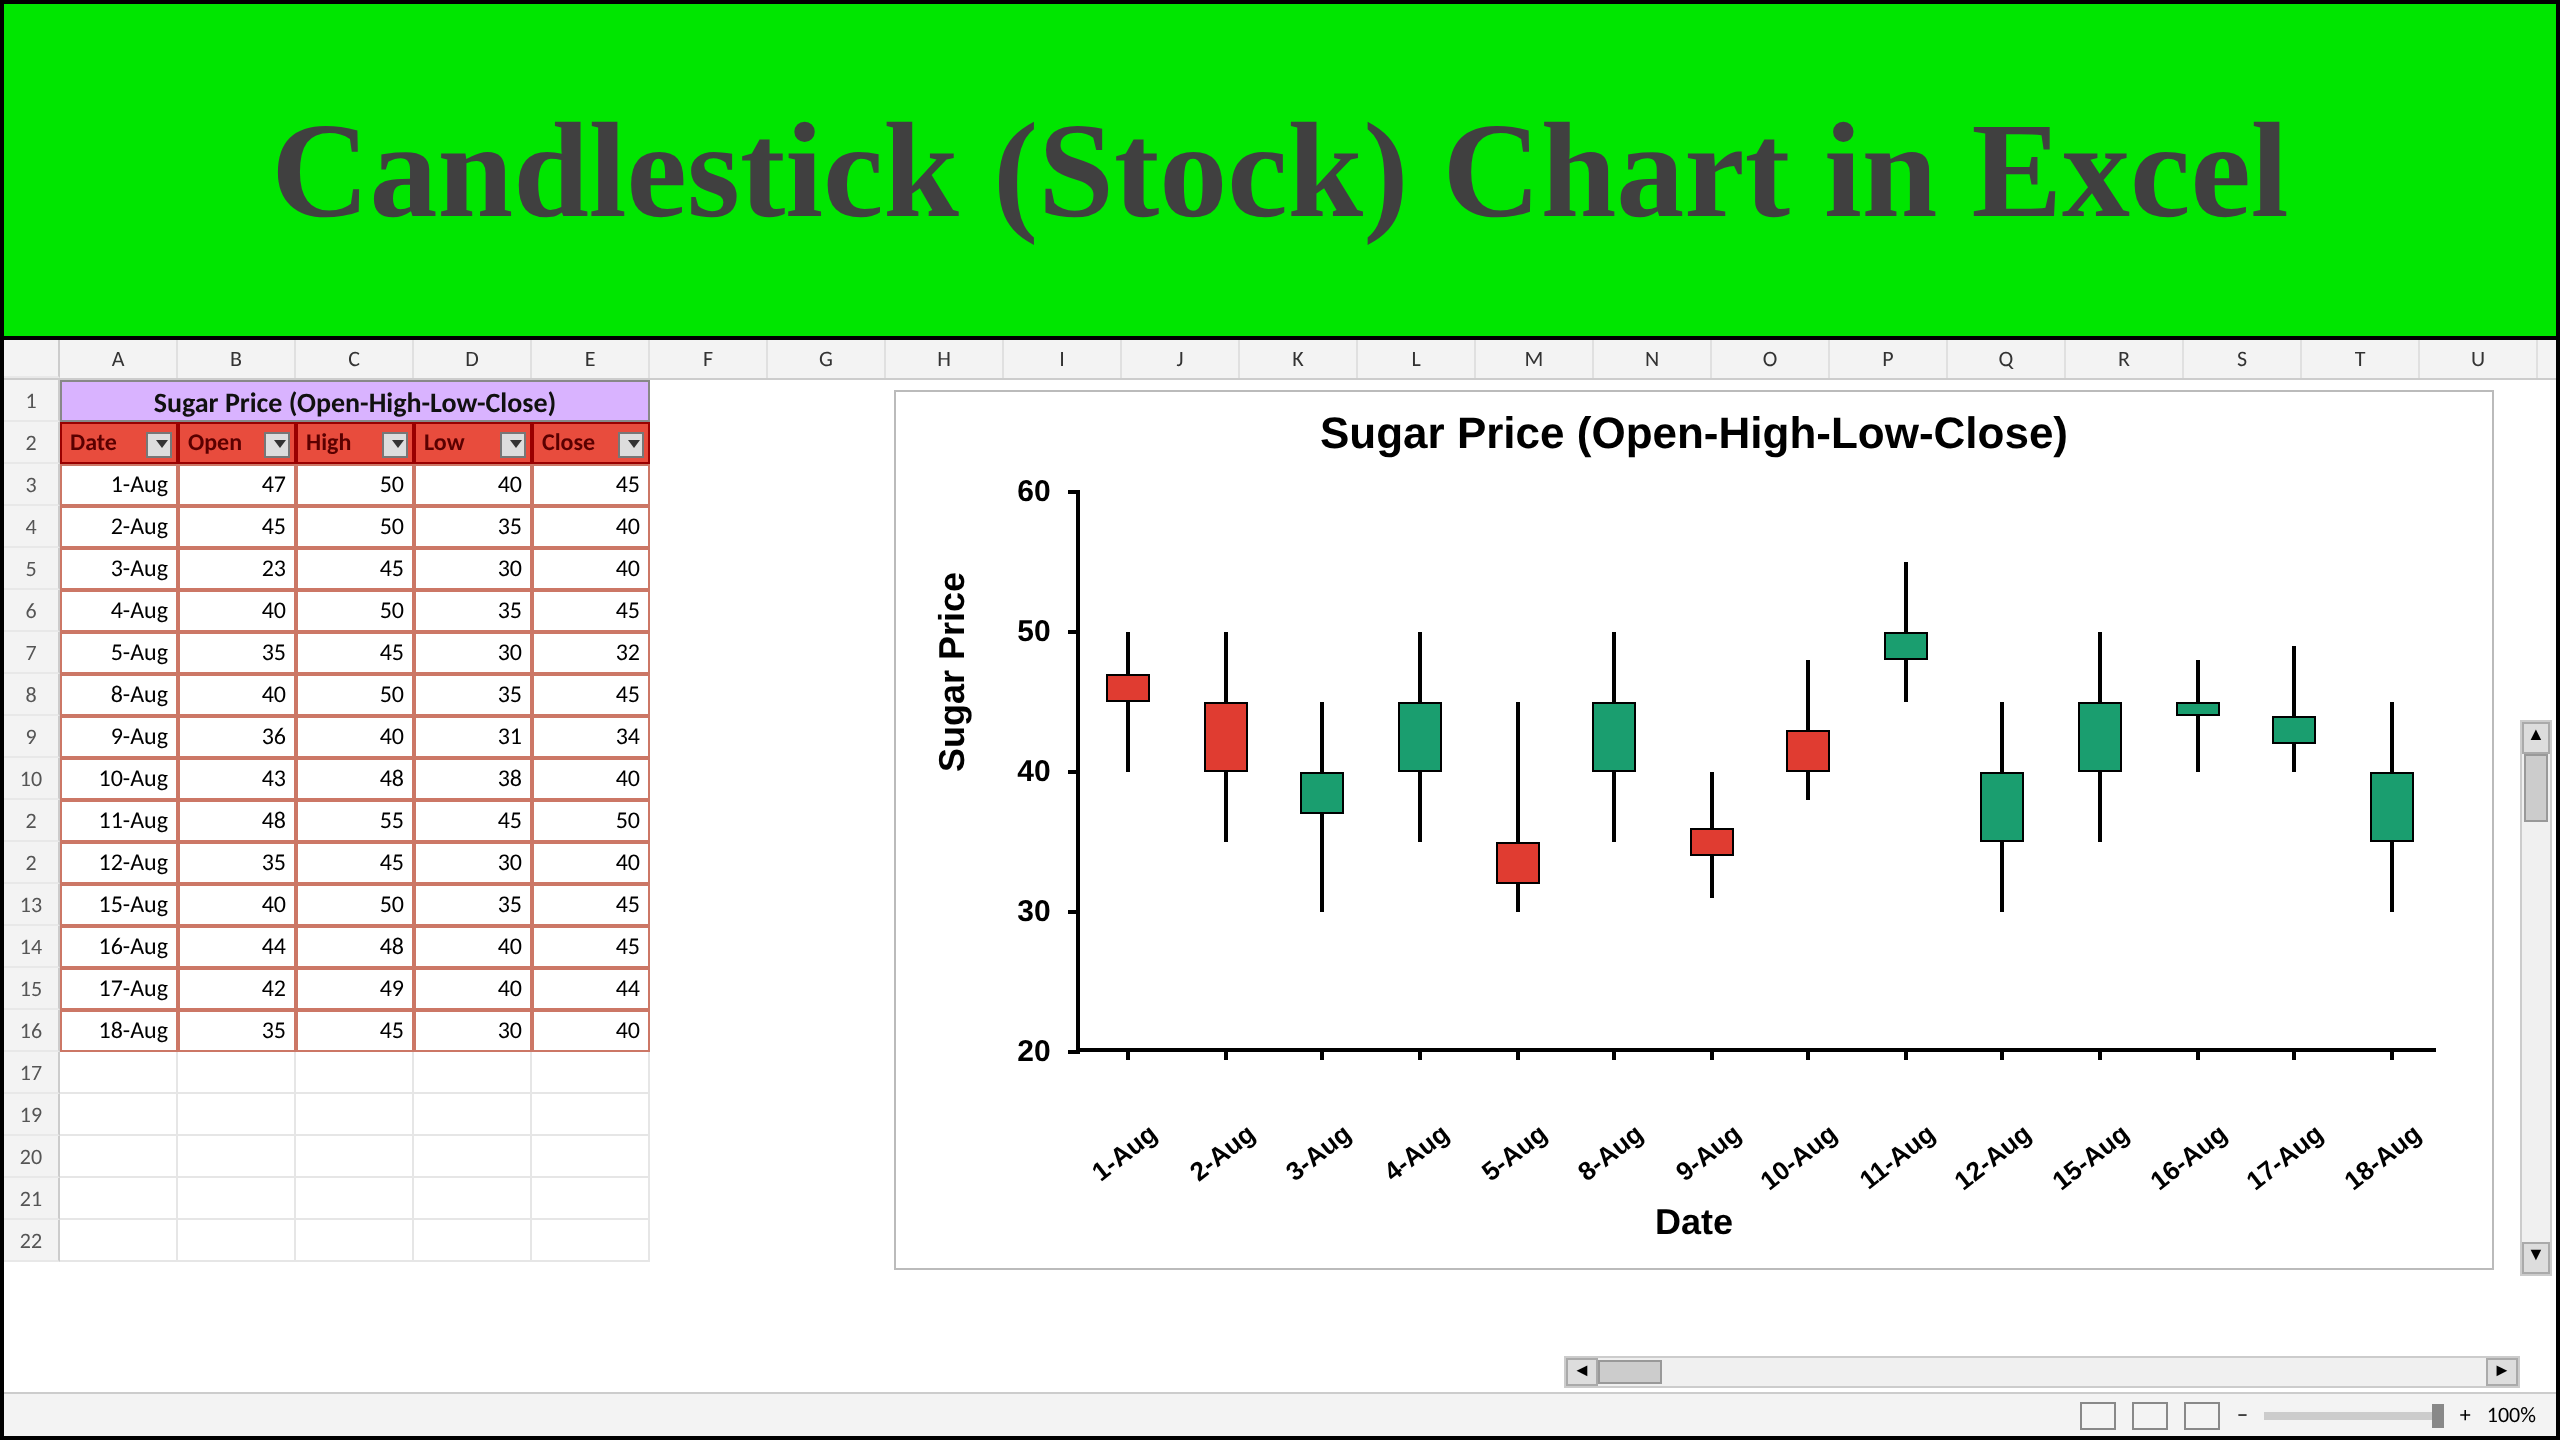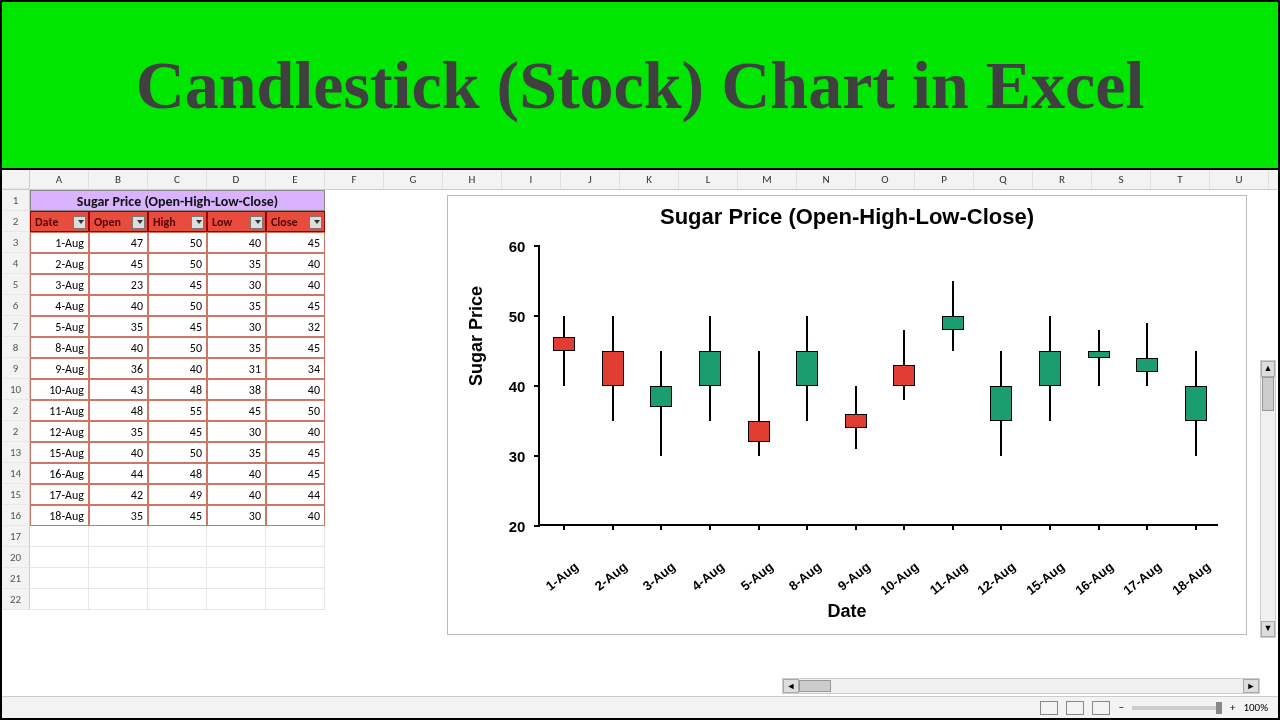--- a/index.html
+++ b/index.html
@@ -351,20 +351,28 @@
       <div class="row data-row">
         <div class="rownum">16</div>
         <div class="cell date">18-Aug</div>
         <div class="cell">35</div>
         <div class="cell">45</div>
         <div class="cell">30</div>
         <div class="cell">40</div>
       </div>
       <div class="row">
         <div class="rownum">17</div>
+        <div class="cell"></div>
+        <div class="cell"></div>
+        <div class="cell"></div>
+        <div class="cell"></div>
+        <div class="cell"></div>
+      </div>
+      <div class="row">
+        <div class="rownum">19</div>
         <div class="cell"></div>
         <div class="cell"></div>
         <div class="cell"></div>
         <div class="cell"></div>
         <div class="cell"></div>
       </div>
       <div class="row">
         <div class="rownum">20</div>
         <div class="cell"></div>
         <div class="cell"></div>

